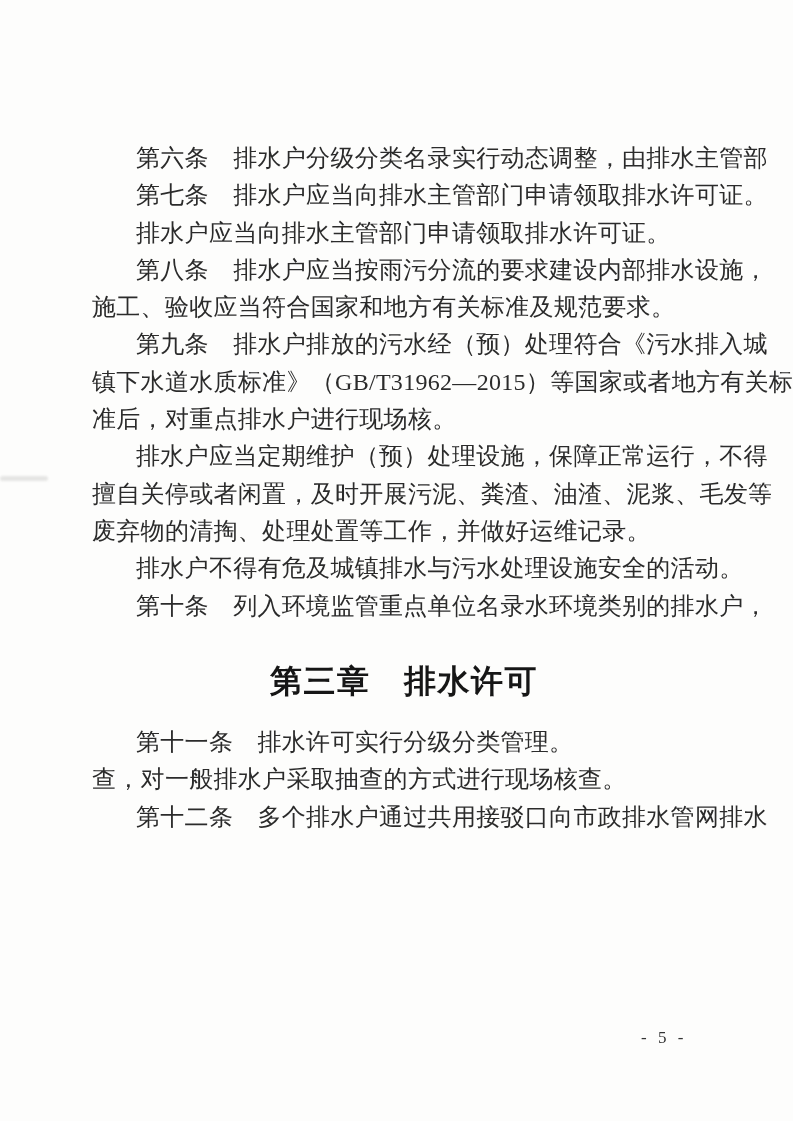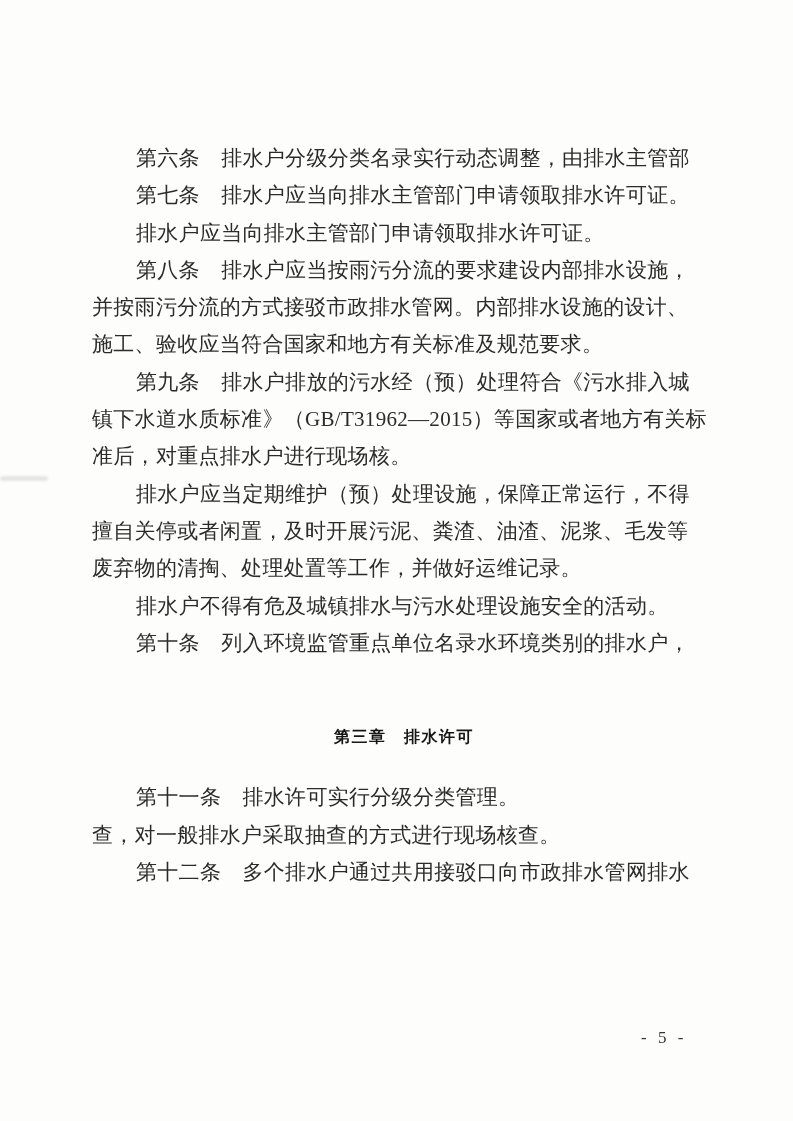--- a/index.html
+++ b/index.html
@@ -24,37 +24,37 @@
   .text-block {
     position: absolute;
     left: 92px;
     top: 140px;
     width: 624px;
     color: #2b2b2b;
   }
   .line {
     height: 37.3px;
     line-height: 37.3px;
-    font-size: 21px;
+    font-size: 24px;
     letter-spacing: 0.3px;
     white-space: nowrap;
     text-align: left;
   }
   .line.indent {
     padding-left: 44px;
   }
   .chapter-heading {
     height: 37.3px;
     line-height: 37.3px;
-    margin-top: 56px;
+    margin-top: 38px;
     margin-bottom: 24px;
     text-align: center;
     font-family: "Liberation Sans", "DejaVu Sans", sans-serif;
     font-weight: 700;
-    font-size: 16px;
+    font-size: 32px;
     letter-spacing: 1.5px;
     color: #161616;
     white-space: nowrap;
   }
   .page-number {
     position: absolute;
     top: 1028px;
     left: 641px;
     font-size: 17px;
     letter-spacing: 3.5px;
@@ -78,21 +78,20 @@
 
 <div class="page">
 
   <div class="scan-artifact"></div>
 
   <div class="text-block">
     <div class="line indent">第六条　排水户分级分类名录实行动态调整，由排水主管部</div>
     <div class="line indent">第七条　排水户应当向排水主管部门申请领取排水许可证。</div>
     <div class="line indent">排水户应当向排水主管部门申请领取排水许可证。</div>
     <div class="line indent">第八条　排水户应当按雨污分流的要求建设内部排水设施，</div>
-    <div class="line">并按雨污分流的方式接驳市政排水管网。内部排水设施的设计、</div>
     <div class="line">施工、验收应当符合国家和地方有关标准及规范要求。</div>
     <div class="line indent">第九条　排水户排放的污水经（预）处理符合《污水排入城</div>
     <div class="line">镇下水道水质标准》（GB/T31962—2015）等国家或者地方有关标</div>
     <div class="line">准后，对重点排水户进行现场核。</div>
     <div class="line indent">排水户应当定期维护（预）处理设施，保障正常运行，不得</div>
     <div class="line">擅自关停或者闲置，及时开展污泥、粪渣、油渣、泥浆、毛发等</div>
     <div class="line">废弃物的清掏、处理处置等工作，并做好运维记录。</div>
     <div class="line indent">排水户不得有危及城镇排水与污水处理设施安全的活动。</div>
     <div class="line indent">第十条　列入环境监管重点单位名录水环境类别的排水户，</div>
 

